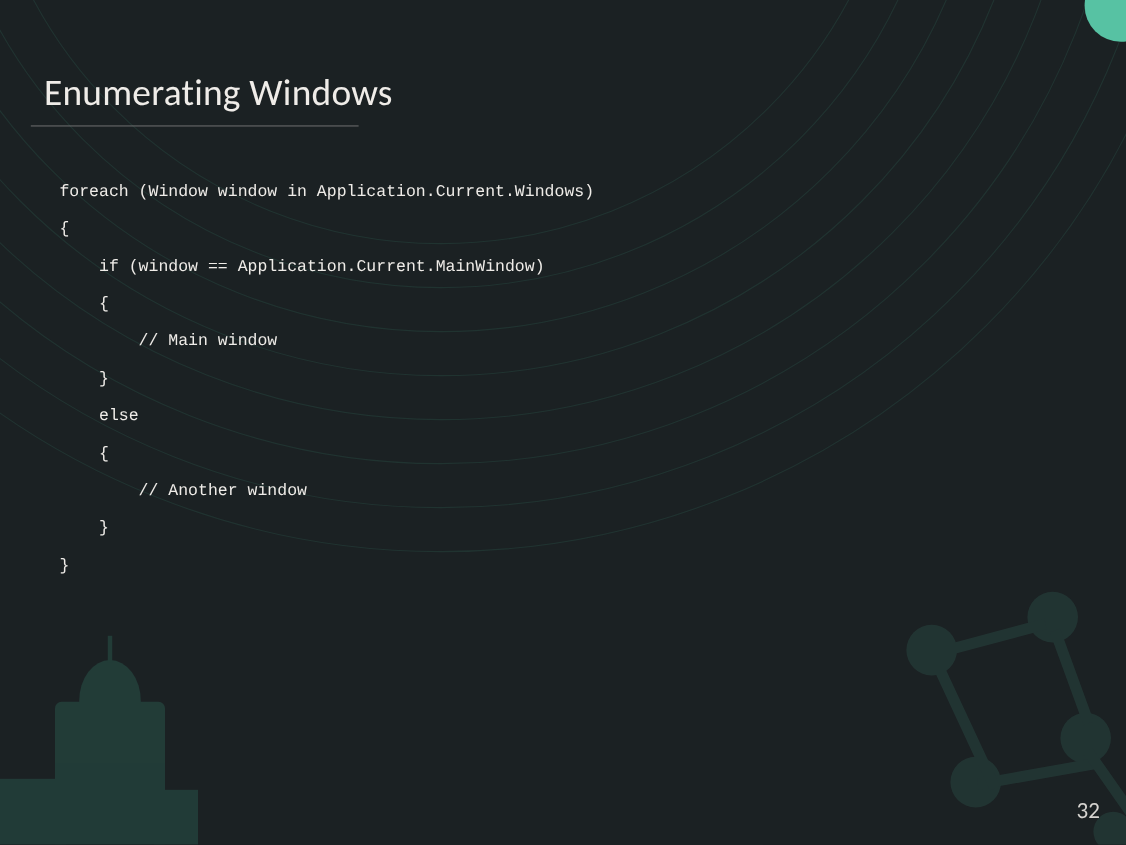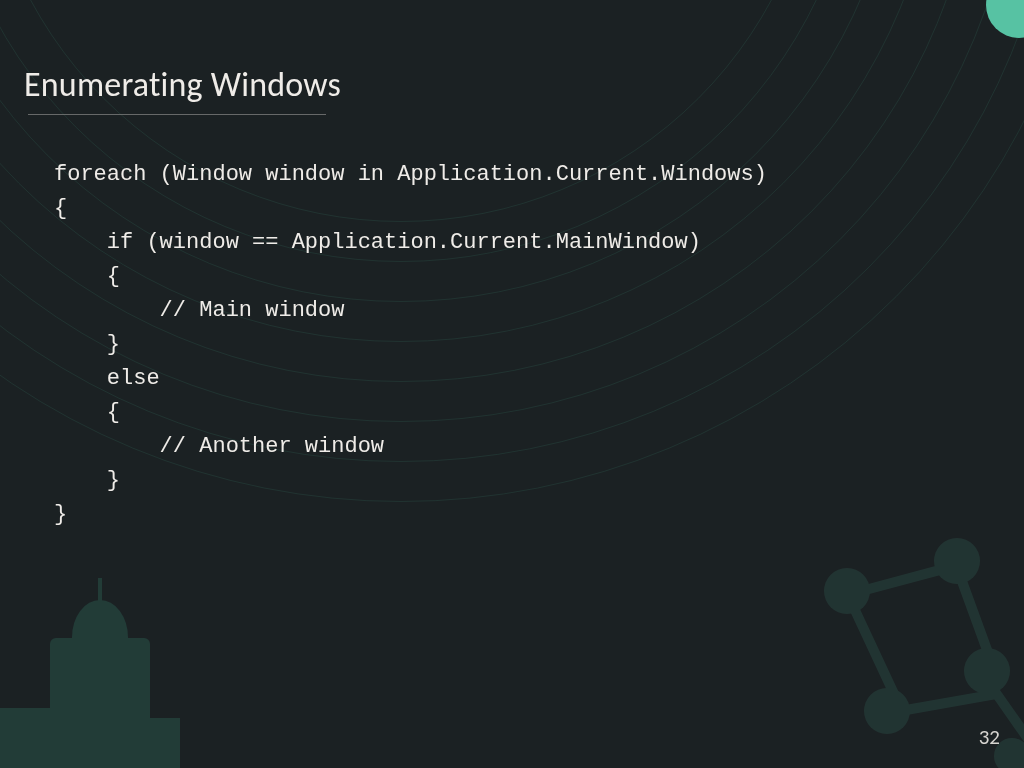--- a/index.html
+++ b/index.html
@@ -83,21 +83,21 @@
   }
   .molecule .edge {
     position: absolute;
     background: #3a7a6a;
     height: 10px;
     transform-origin: left center;
   }
   
   .title {
     position: absolute;
-    left: 24px;
+    left: 40px;
     top: 64px;
     font-size: 34px;
     font-weight: 400;
     color: #efece8;
     letter-spacing: 0.2px;
   }
   .title-rule {
     position: absolute;
     left: 28px;
     top: 114px;
@@ -105,21 +105,21 @@
     height: 1px;
     background: #7a7c7a;
     opacity: 0.8;
   }
   
   .code {
     position: absolute;
     left: 54px;
     top: 158px;
     font-family: Consolas, "Courier New", monospace;
-    font-size: 22px;
+    font-size: 15px;
     line-height: 34px;
     white-space: pre;
     color: #efece8;
   }
   
   .pagenum {
     position: absolute;
     right: 24px;
     bottom: 18px;
     font-size: 21px;

